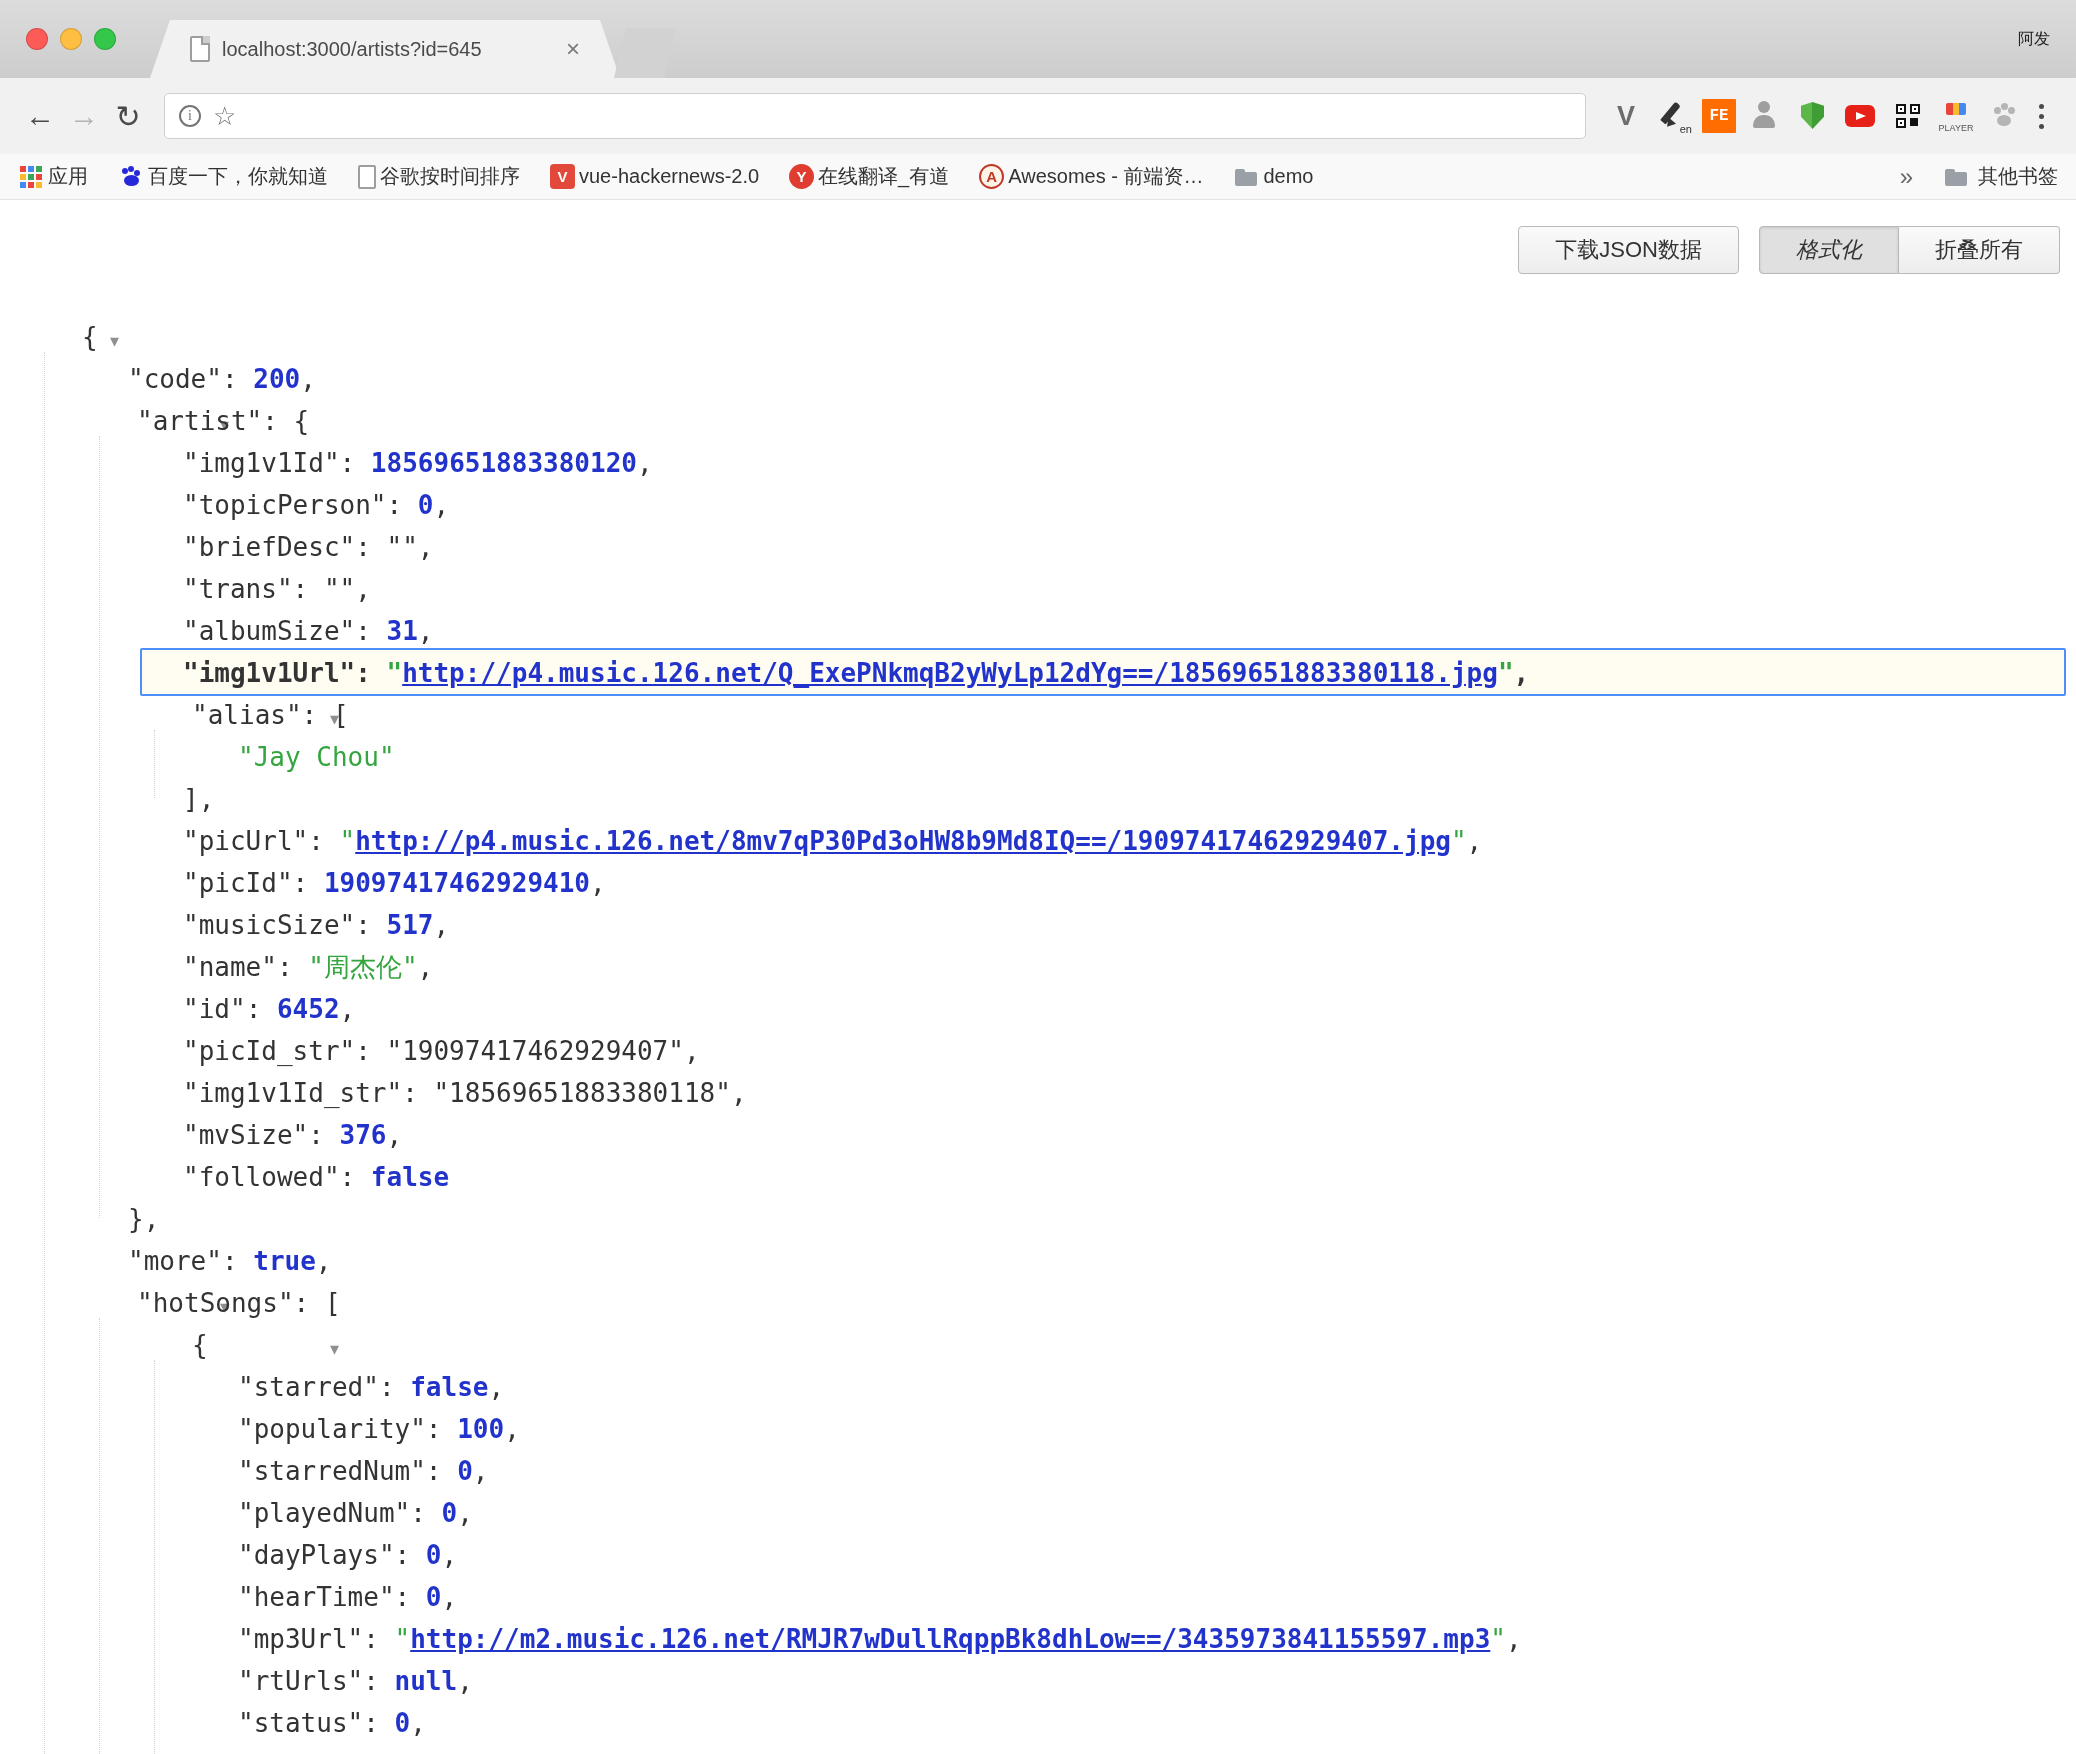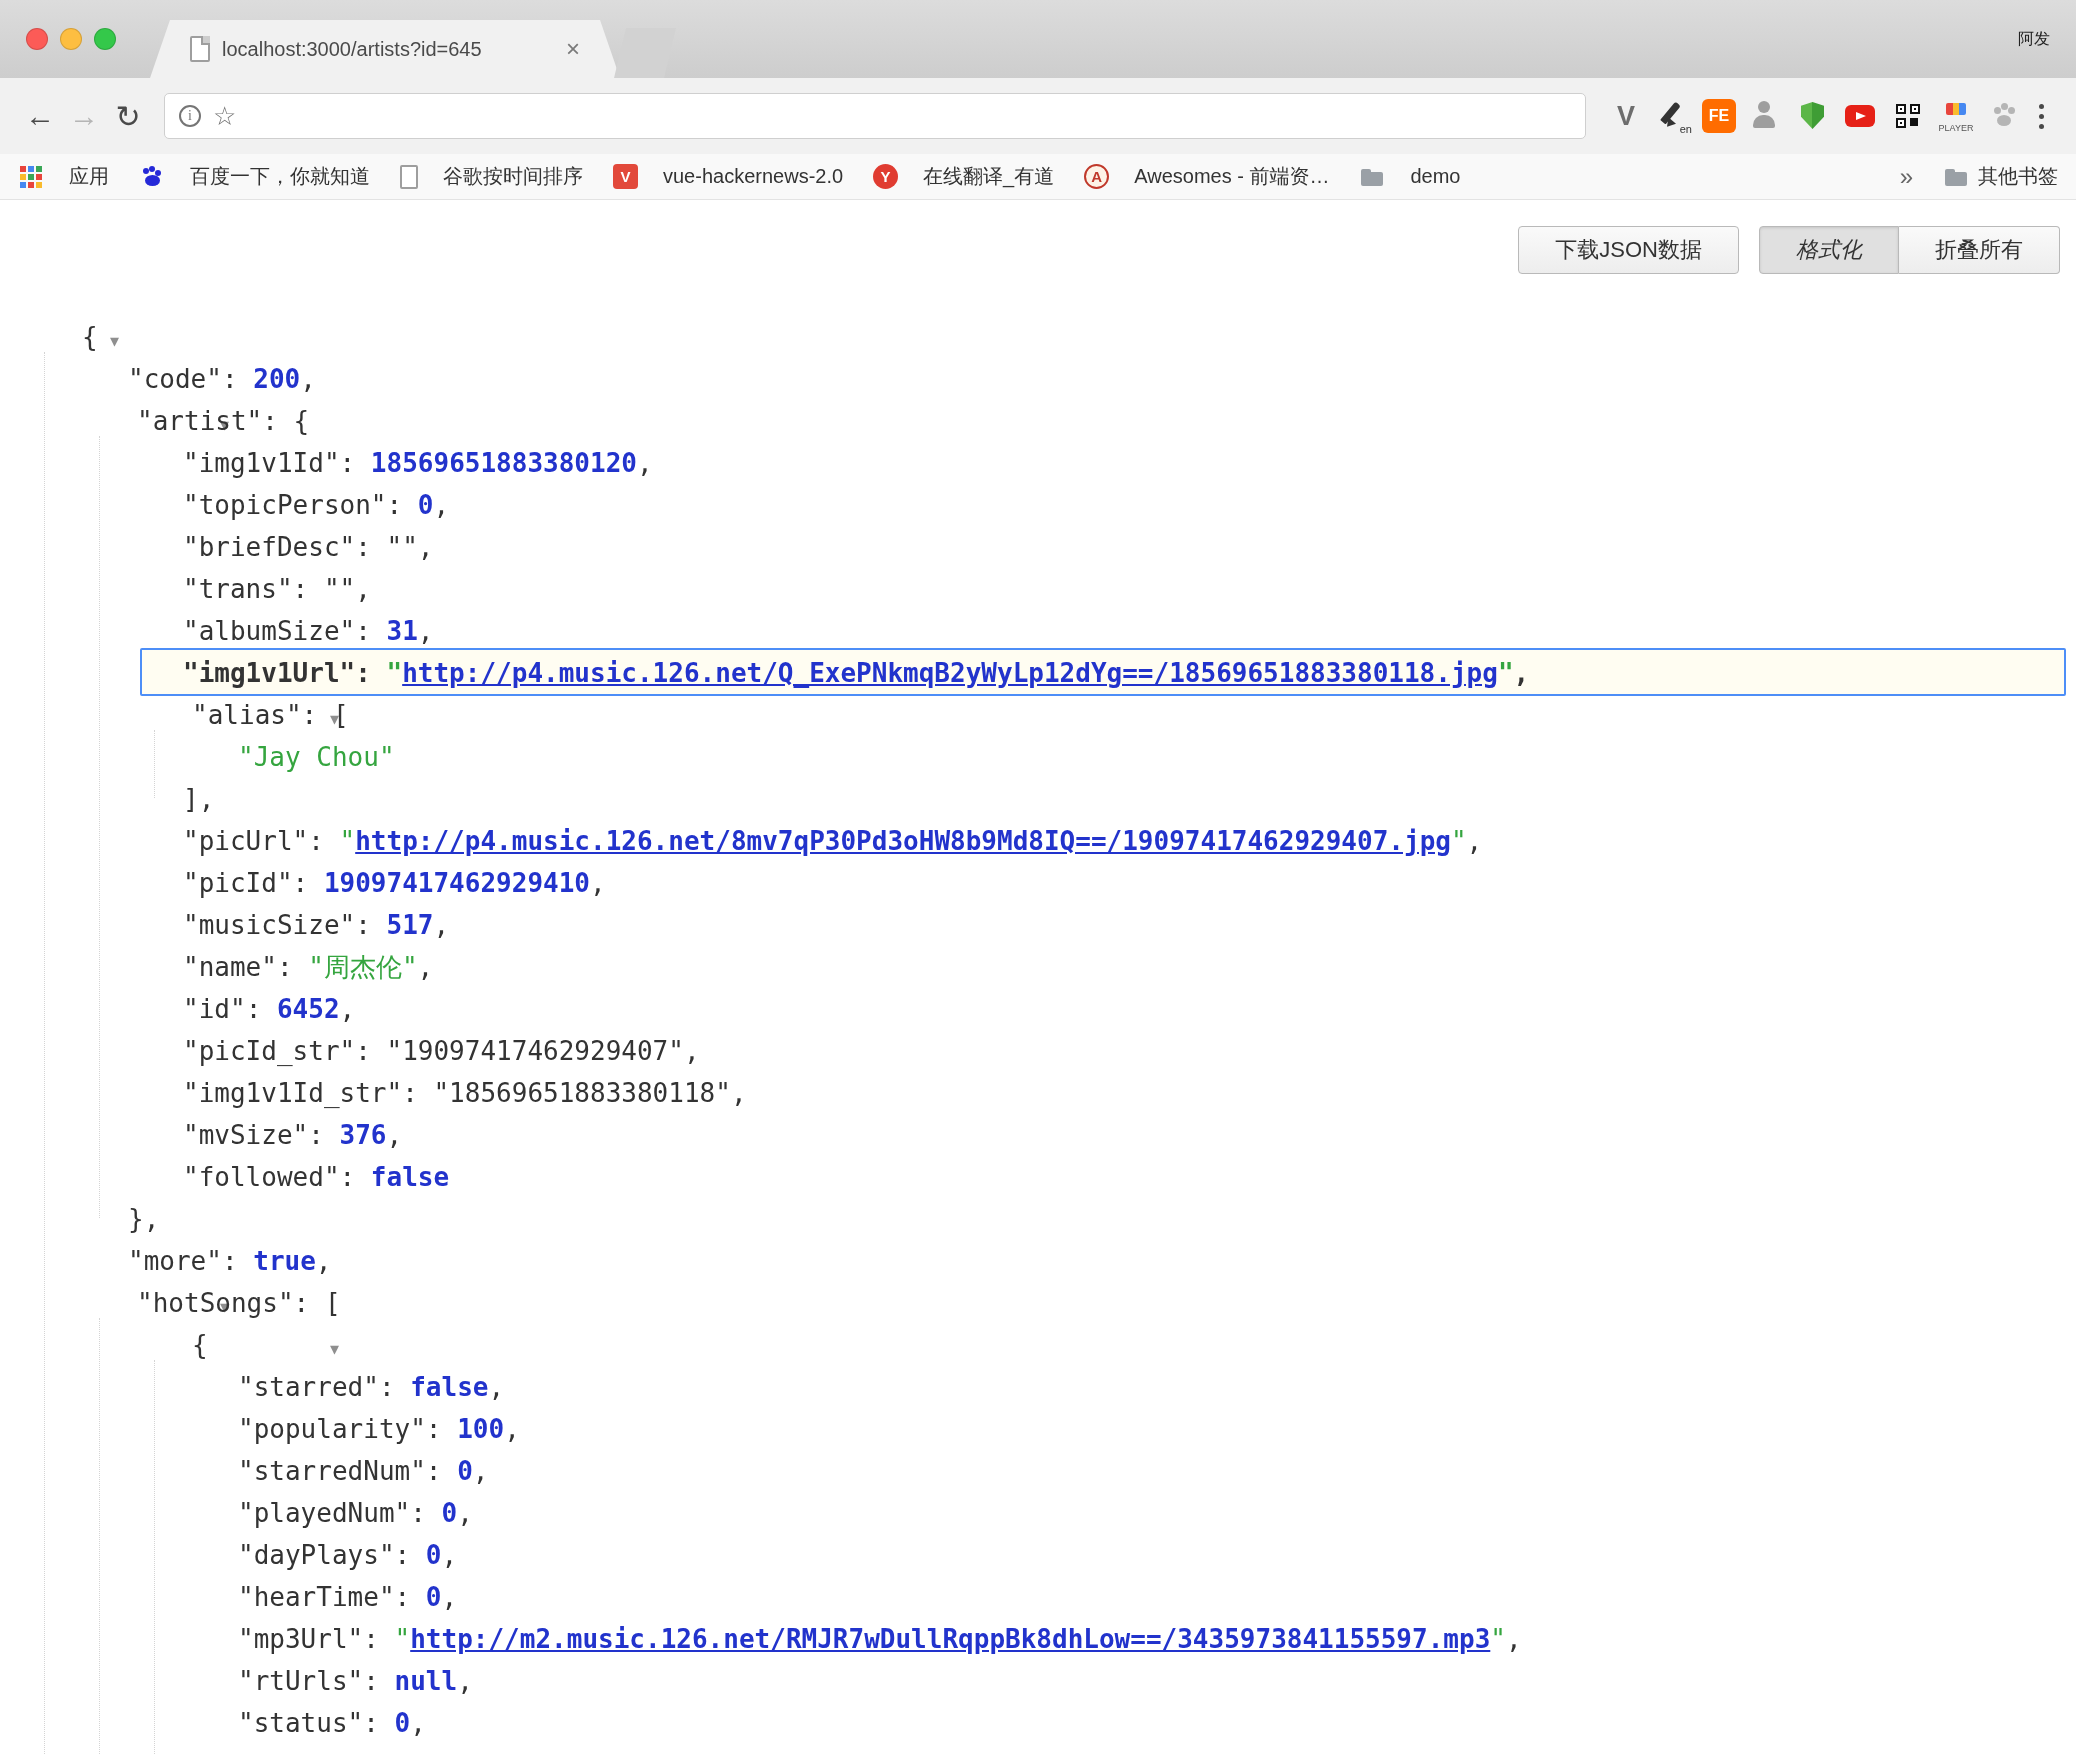--- a/index.html
+++ b/index.html
@@ -32,21 +32,21 @@
   .star-icon { font-size:26px; color:#757575; cursor:pointer; }
   .ext-row { display:flex; align-items:center; gap:8px; margin-left:6px; }
   .ext { width:40px; height:42px; display:flex; align-items:center; justify-content:center; position:relative; cursor:pointer; }
   .ext-text { position:relative; z-index:2; }
 
   .vimium-v-icon .ext-text { font-size:27px; font-weight:bold; color:#6d6d6d; }
   .translate-pen-icon::before { content:""; position:absolute; left:13px; top:6px; width:7px; height:24px; background:#333; border-radius:3px 3px 1px 1px; transform:rotate(40deg); }
   .translate-pen-icon::after { content:""; position:absolute; left:9px; top:24px; width:0; height:0; border:5px solid transparent; border-top:8px solid #333; transform:rotate(40deg); }
   .translate-pen-icon .ext-text { position:absolute; right:2px; bottom:2px; font-size:11px; color:#333; }
   .fehelper-icon { width:34px; height:34px; align-self:center; }
-  .fehelper-icon { background:#ff6c00; border-radius:6px; }
+  .fehelper-icon { background:#ff6c00; border-radius:1px;font-family:Liberation Mono, monospace; }
   .fehelper-icon .ext-text { color:#fff; font-weight:bold; font-size:16px; }
   .person-icon::before { content:""; position:absolute; top:6px; left:14px; width:12px; height:12px; border-radius:50%; background:#9e9e9e; }
   .person-icon::after { content:""; position:absolute; top:20px; left:9px; width:22px; height:13px; border-radius:10px 10px 2px 2px; background:#9e9e9e; }
   .shield-icon::before { content:""; position:absolute; left:9px; top:7px; width:23px; height:27px; background:linear-gradient(90deg,#5cb648 50%, #3f9d35 50%); clip-path:polygon(50% 0, 100% 14%, 100% 55%, 50% 100%, 0 55%, 0 14%); }
   .youtube-icon::before { content:""; position:absolute; left:5px; top:10px; width:30px; height:22px; background:#e62117; border-radius:6px; }
   .youtube-icon::after { content:""; position:absolute; left:16px; top:17px; width:0; height:0; border-left:10px solid #fff; border-top:4px solid transparent; border-bottom:4px solid transparent; }
   .qrcode-icon::before { content:""; position:absolute; left:8px; top:9px; width:24px; height:24px;
     background:
       linear-gradient(#111,#111) 4px 4px / 2px 2px no-repeat,
       linear-gradient(#111,#111) 18px 4px / 2px 2px no-repeat,
@@ -60,21 +60,21 @@
       linear-gradient(#111,#111) 14px 14px / 8px 8px no-repeat; }
   .player-icon::before { content:""; position:absolute; left:10px; top:8px; width:20px; height:12px; border-radius:2px; background:linear-gradient(90deg,#e8453c 33%,#f9bb2d 33%,#f9bb2d 66%,#4688f1 66%); }
   .player-icon .ext-text { position:absolute; bottom:4px; left:0; right:0; text-align:center; font-size:9px; color:#555; letter-spacing:0; }
   .paw-icon::before { content:""; position:absolute; left:13px; top:20px; width:14px; height:11px; border-radius:50%; background:#b5b5b5; }
   .paw-icon::after { content:""; position:absolute; left:10px; top:12px; width:7px; height:7px; border-radius:50%; background:#b5b5b5; box-shadow:7px -4px 0 #b5b5b5, 14px 0 0 #b5b5b5; }
   .menu-dots { width:34px; height:42px; position:relative; cursor:pointer; }
   .menu-dots::before { content:""; position:absolute; left:15px; top:9px; width:5px; height:5px; border-radius:50%; background:#494949; box-shadow:0 10px 0 #494949, 0 20px 0 #494949; }
 
   
   .bookmarks-bar { height:46px; background:#f9f9f9; border-bottom:1px solid #e3e3e3; display:flex; align-items:center; padding:0 18px; gap:30px; }
-  .bm-item { display:flex; align-items:center; gap:25px; cursor:pointer; flex:none; }
+  .bm-item { display:flex; align-items:center; gap:4px; cursor:pointer; flex:none; }
   .bm-label { font-size:20px; color:#333; white-space:nowrap; }
   .bm-icon { width:26px; height:26px; display:inline-flex; align-items:center; justify-content:center; position:relative; flex:none; font-size:15px; }
   .apps-grid-icon::before { content:""; width:6px; height:6px; background:#e8453c; position:absolute; left:2px; top:2px;
     box-shadow:8px 0 #4688f1, 16px 0 #3aa757, 0 8px #f9bb2d, 8px 8px #3aa757, 16px 8px #e8453c, 0 16px #4688f1, 8px 16px #e8453c, 16px 16px #f9bb2d; }
   .baidu-icon::before { content:""; position:absolute; left:6px; top:11px; width:15px; height:11px; border-radius:50%; background:#2529d8; }
   .baidu-icon::after { content:""; position:absolute; left:4px; top:4px; width:6px; height:6px; border-radius:50%; background:#2529d8; box-shadow:6px -2px 0 #2529d8, 12px 2px 0 #2529d8; }
   .page-icon { width:18px; height:24px; background:#fff; border:2px solid #9e9e9e; border-radius:2px; }
   .v-badge-icon { width:25px; height:25px; background:#e2493b; border-radius:4px; color:#fff; font-weight:bold; }
   .youdao-icon { width:25px; height:25px; background:#e03c31; border-radius:50%; color:#fff; font-weight:bold; }
   .awesomes-icon { width:25px; height:25px; background:#fdf3e7; border:2px solid #c0392b; border-radius:50%; color:#c0392b; font-weight:bold; }

